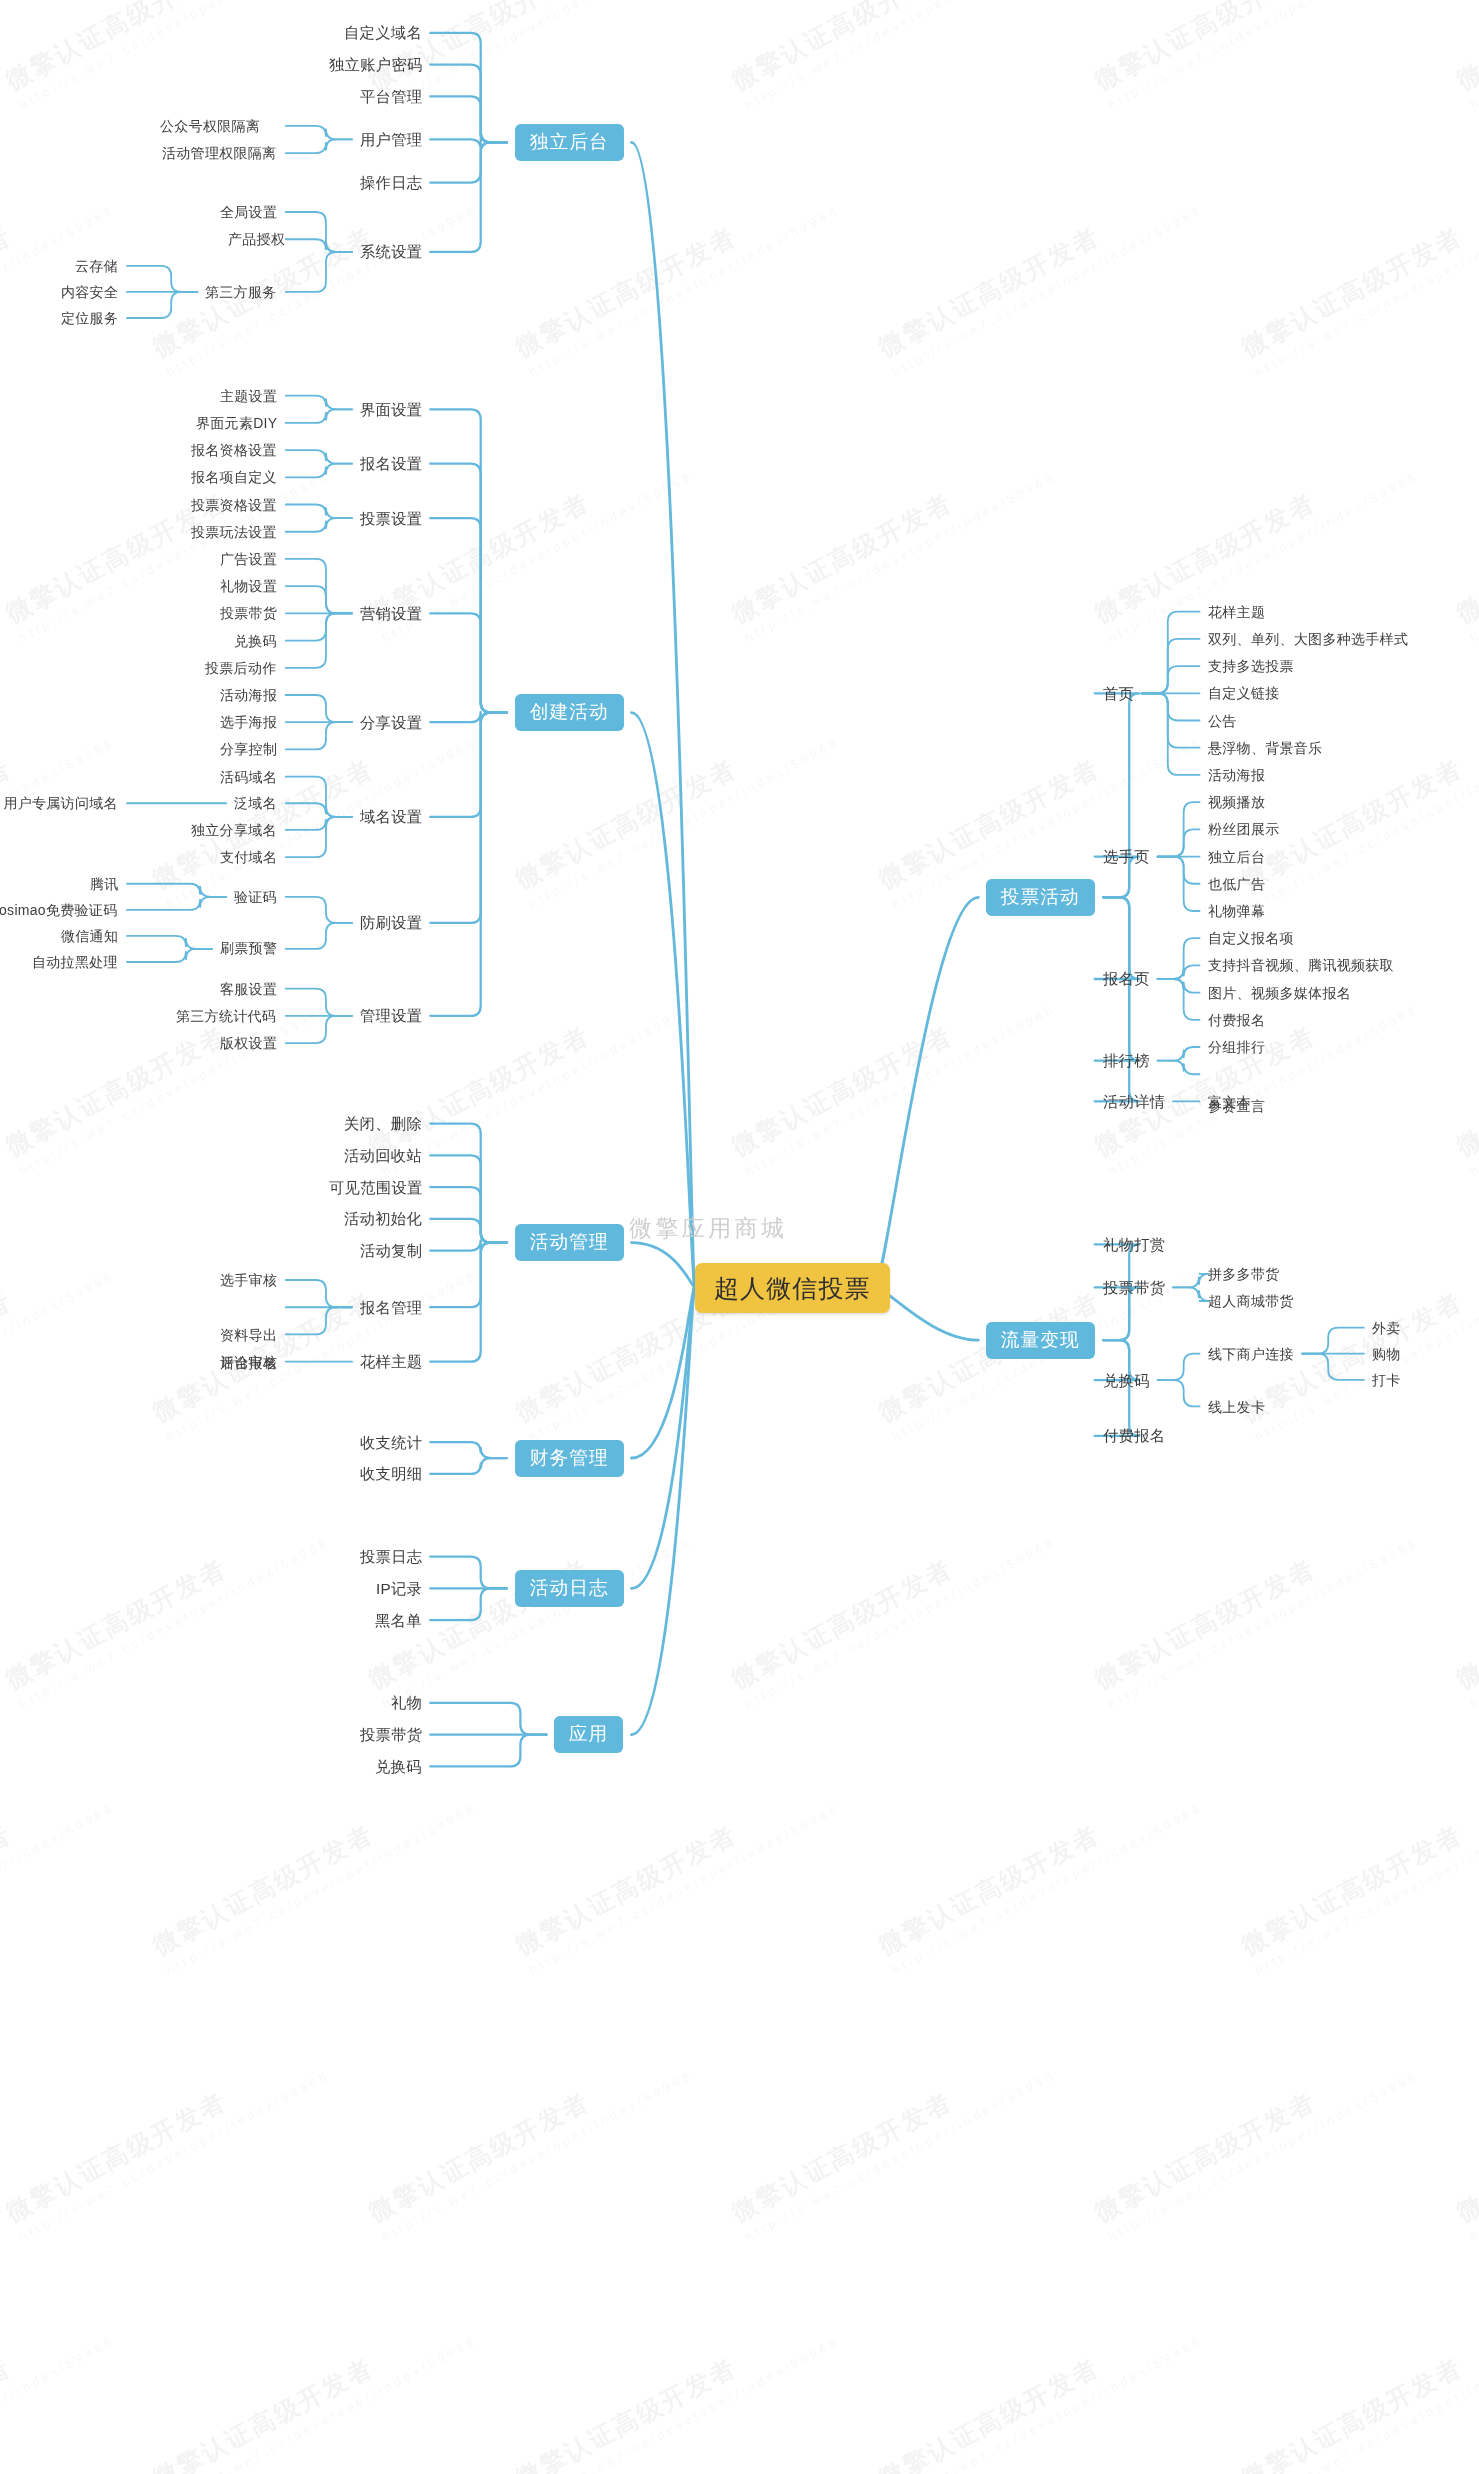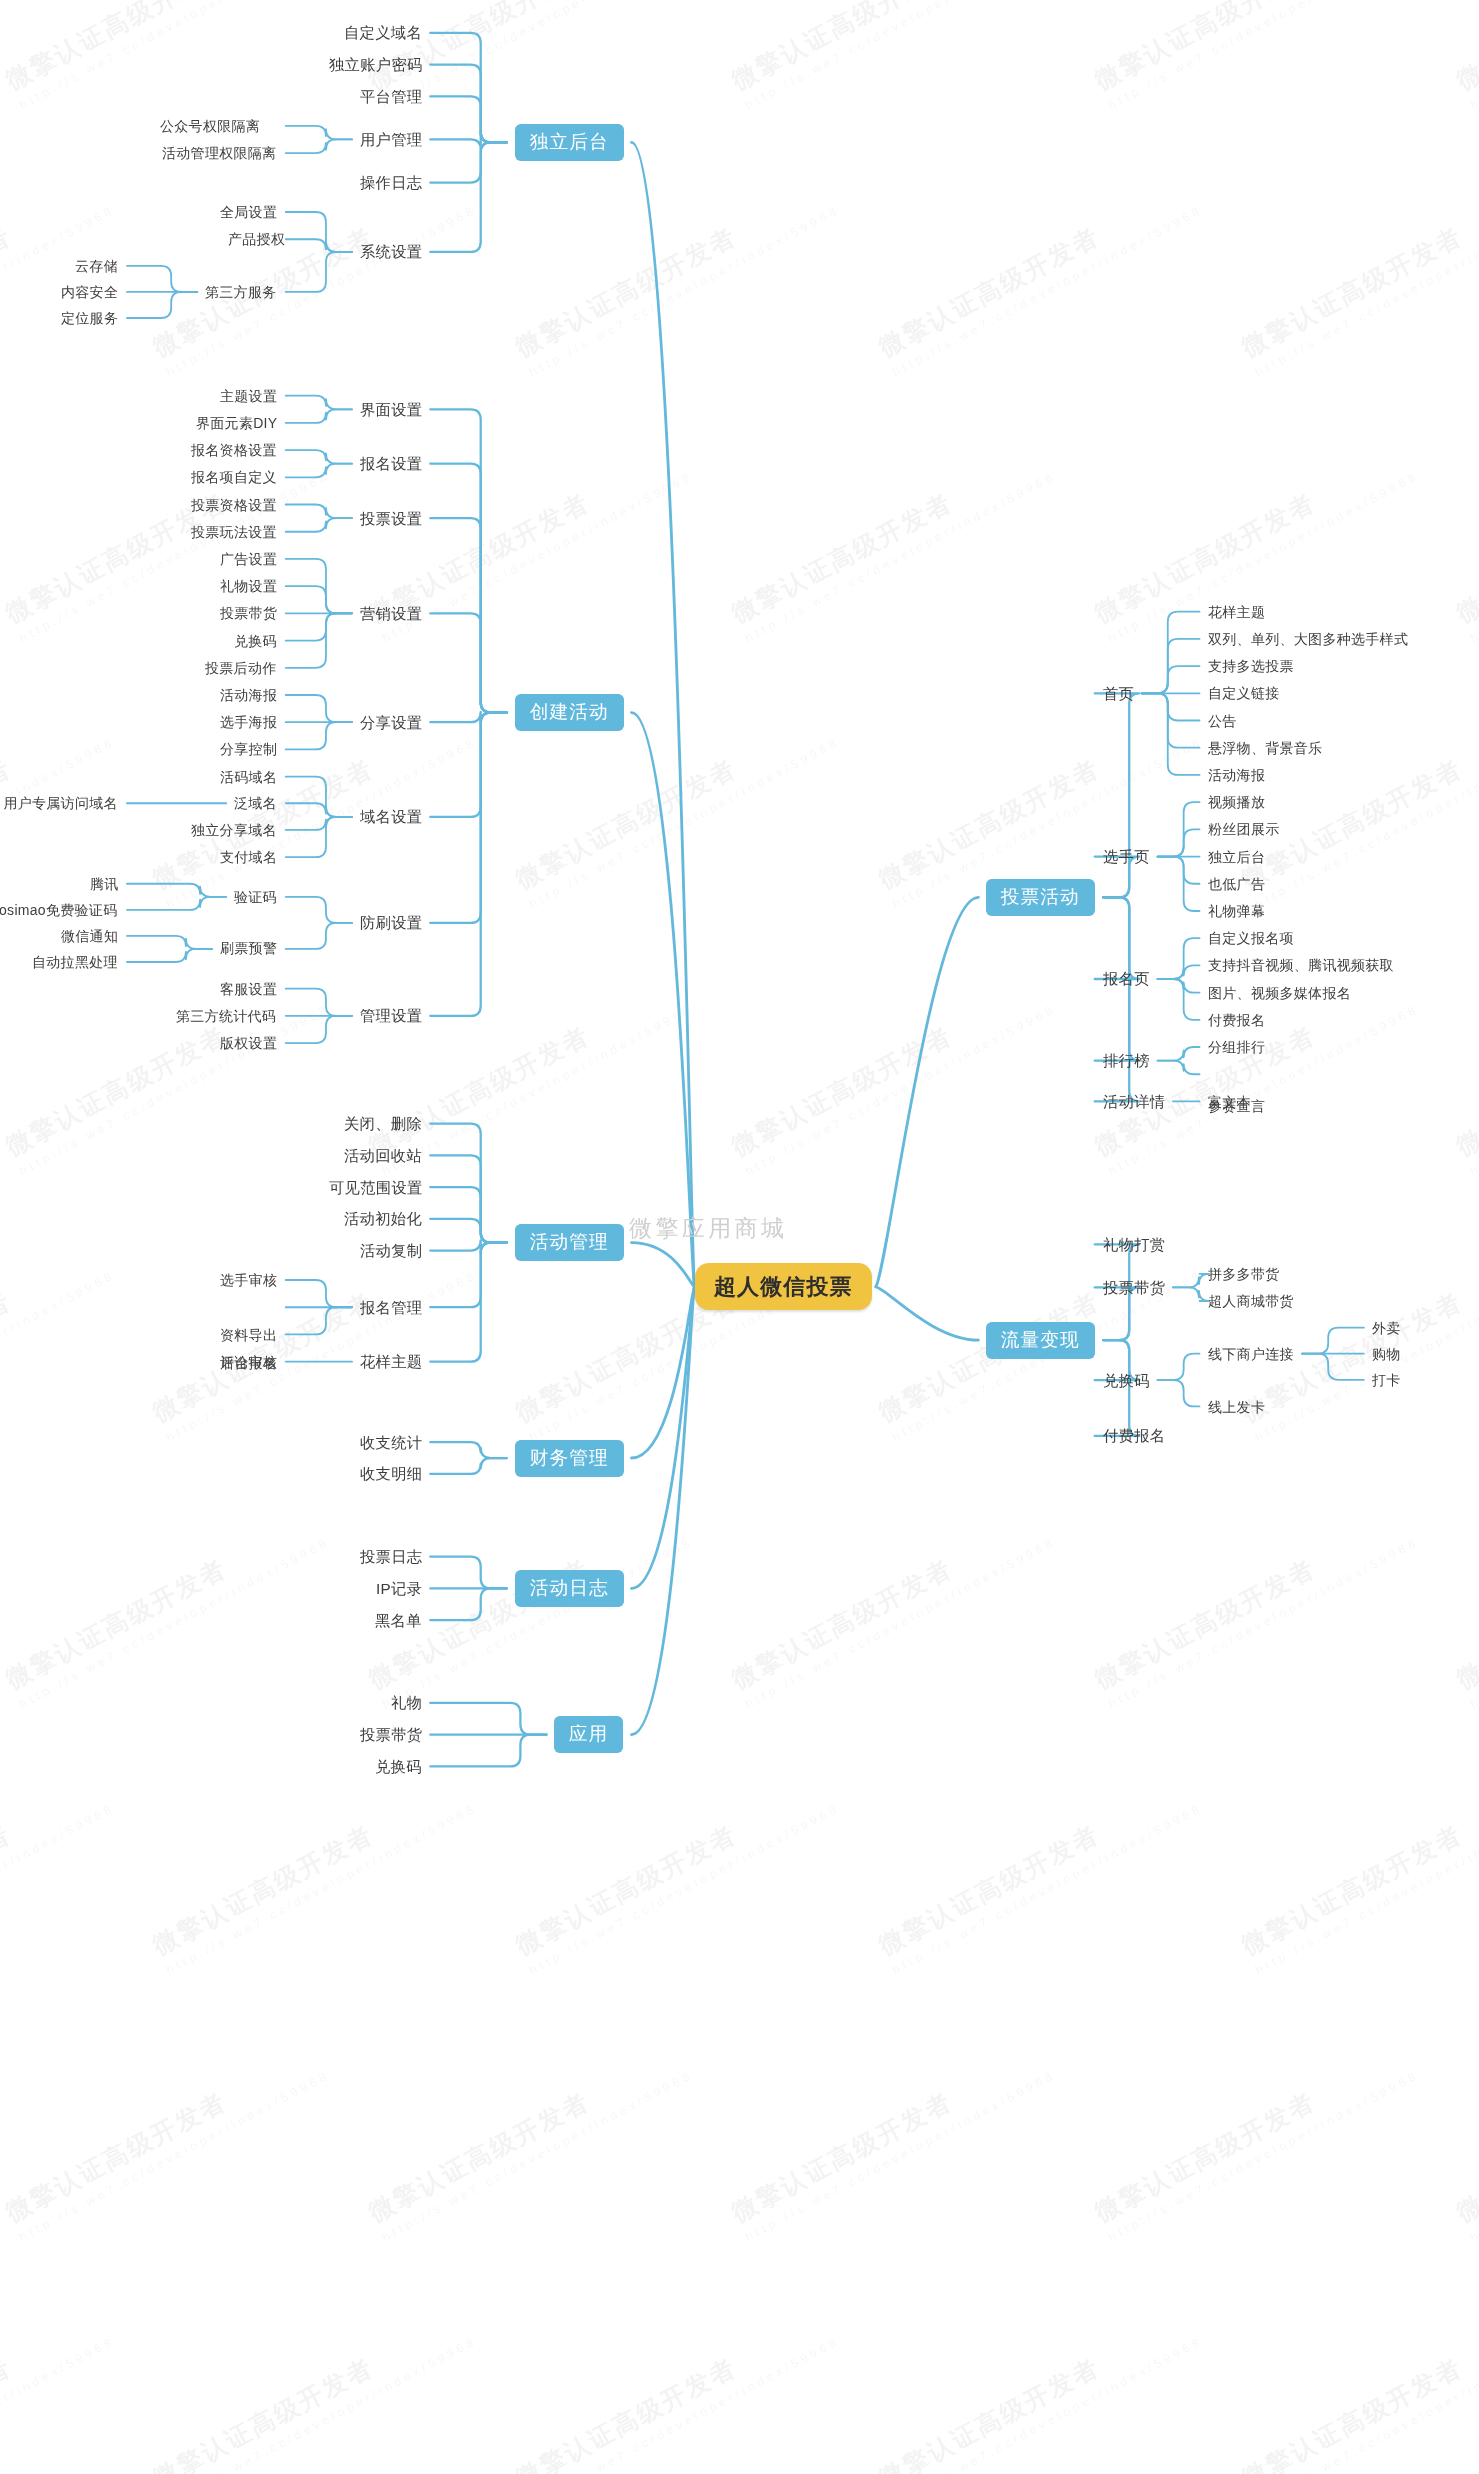--- a/index.html
+++ b/index.html
@@ -48,24 +48,24 @@
     line-height:1;
     font-size:15.3px;
     color:#3d3d3d;
     letter-spacing:0.3px;
   }
   .node.lvl2{font-size:15.3px;}
   .node.lvl3{font-size:14px;}
   .node.root{
     background:#f0c341;
     color:#2e2e2e;
-    font-size:22px;
-    font-weight:700;
+    font-size:25px;
+    font-weight:400;
     padding:12.5px 19px;
-    border-radius:14px;
+    border-radius:7px;
     box-shadow:0 1.1px 2.3px rgba(0,0,0,.12);
     letter-spacing:1.1px;
   }
   .node.branch{
     background:#60b9dd;
     color:#fff;
     font-size:18.7px;
     font-weight:500;
     padding:9px 14.7px;
     border-radius:5.7px;

